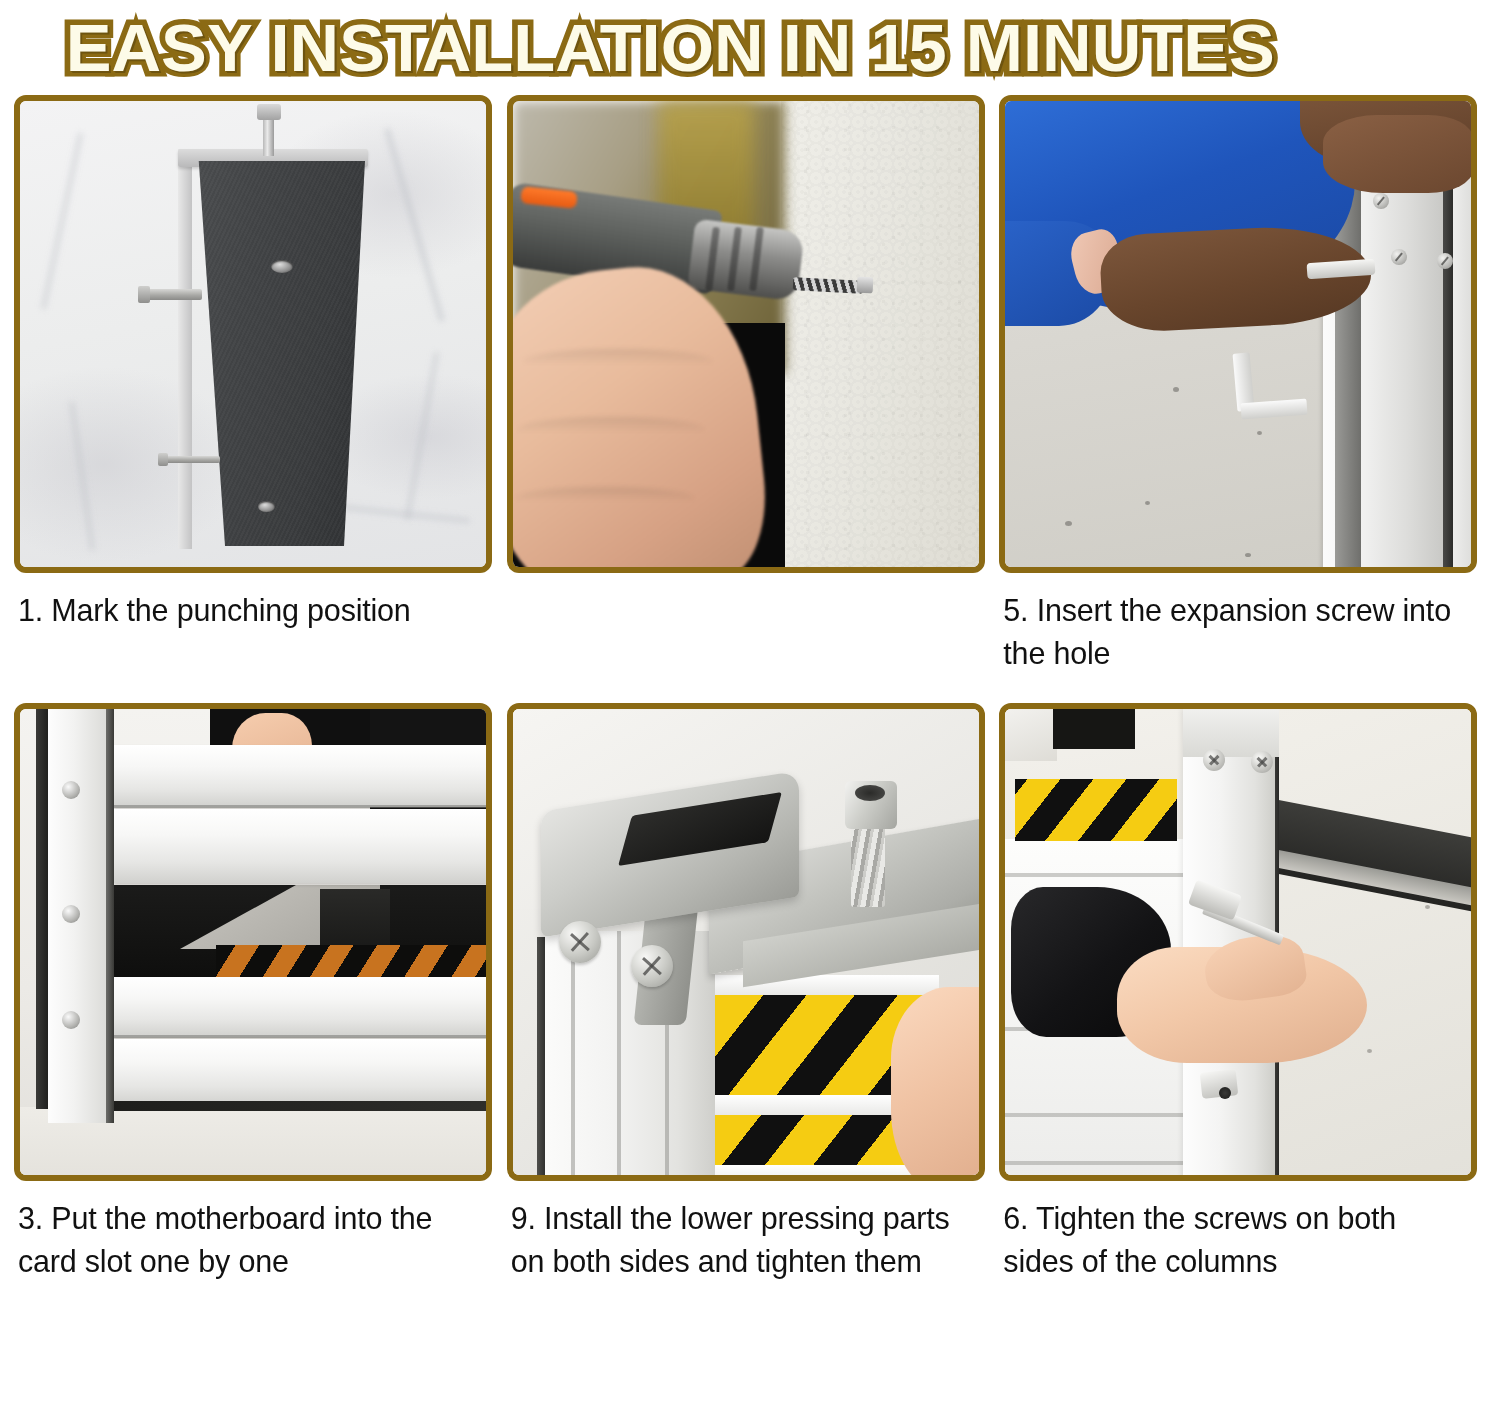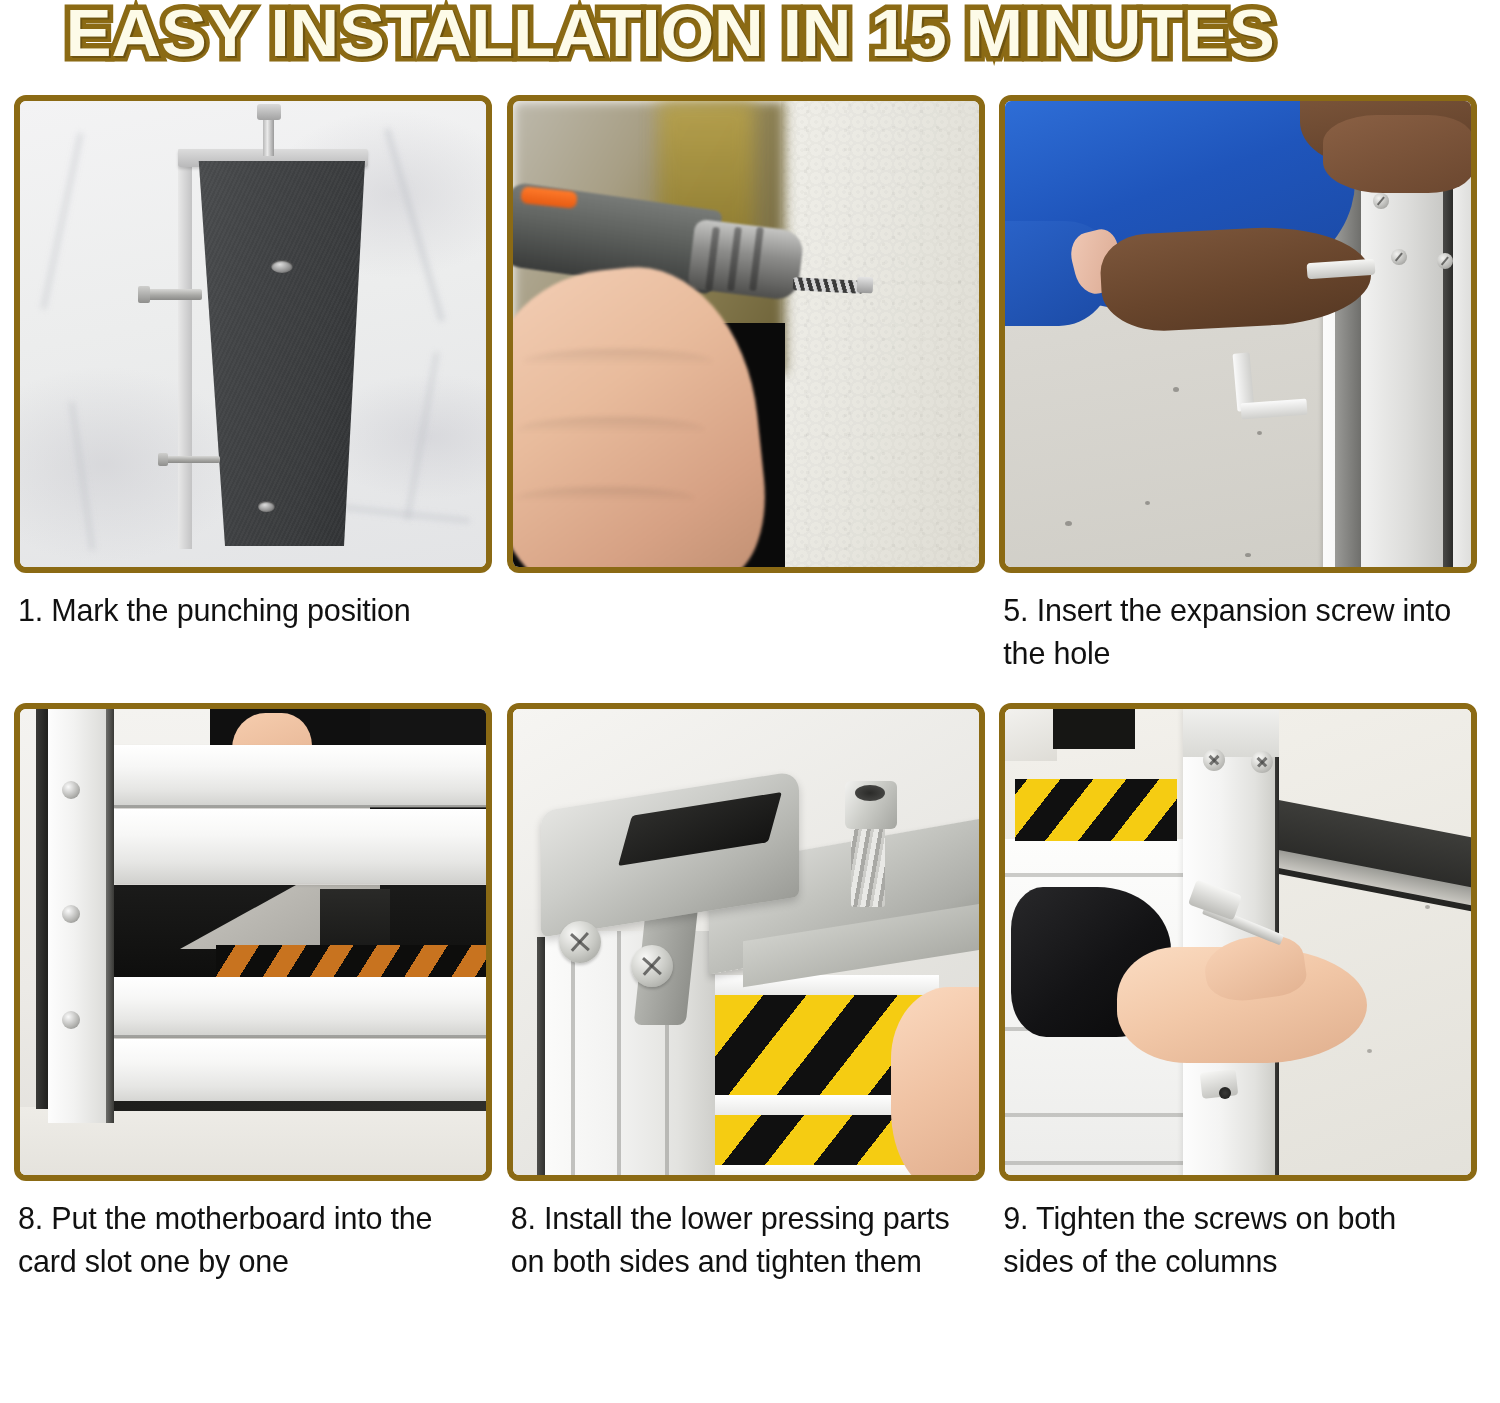--- a/index.html
+++ b/index.html
@@ -13,21 +13,21 @@
     font-family: "Liberation Sans", sans-serif;
     overflow: hidden;
     position: relative;
   }
 
   
   .title-bar {
     width: 1340px;
     height: 95px;
     display: flex;
-    align-items: flex-start;
+    align-items: center;
     justify-content: center;
     background: #ffffff;
   }
   .title-text {
     font-family: "Liberation Sans", sans-serif;
     font-size: 66px;
     font-weight: bold;
     letter-spacing: 0px;
     color: #FDFBE8;
     transform: scaleX(1.04);
@@ -734,21 +734,21 @@
           <div class="p4-floor"></div>
           <div class="p4-floor-line"></div>
           <div class="p4-column-dark"></div>
           <div class="p4-column"></div>
           <div class="p4-column-edge"></div>
           <div class="p4-colscrew" style="top:72px;"></div>
           <div class="p4-colscrew" style="top:196px;"></div>
           <div class="p4-colscrew" style="top:302px;"></div>
         </div>
       </div>
-      <div class="caption">8. Put the motherboard into the card slot one by one</div>
+      <div class="caption">3. Put the motherboard into the card slot one by one</div>
     </div>
 
     <div class="cell">
       <div class="photo-frame">
         <div class="photo">
           <div class="p5-bg"></div>
           <div class="p5-wall"></div>
           <div class="p5-stripe"></div>
           <div class="p5-white-band" style="top:266px;"></div>
           <div class="p5-white-band" style="top:386px;"></div>
@@ -764,21 +764,21 @@
           <div class="p5-bracket-lip"></div>
           <div class="p5-bracket-top"></div>
           <div class="p5-bracket-slot"></div>
           <div class="p5-screw" style="left:46px;top:212px;"></div>
           <div class="p5-screw" style="left:118px;top:236px;"></div>
           <div class="p5-bolt-thread"></div>
           <div class="p5-bolt-head"></div>
           <div class="p5-bolt-hole"></div>
         </div>
       </div>
-      <div class="caption">8. Install the lower pressing parts on both sides and tighten them</div>
+      <div class="caption">9. Install the lower pressing parts on both sides and tighten them</div>
     </div>
 
     <div class="cell">
       <div class="photo-frame">
         <div class="photo">
           <div class="p6-bg"></div>
           <div class="p6-wall-right"></div>
           <div class="p6-baseboard"></div>
           <div class="p6-baseboard2"></div>
           <div class="p6-floorspec" style="left:300px;top:250px;width:6px;height:5px;"></div>
@@ -799,17 +799,17 @@
           <div class="p6-capscrew" style="left:246px;top:42px;"></div>
           <div class="p6-sleeve"></div>
           <div class="p6-hand"></div>
           <div class="p6-thumb"></div>
           <div class="p6-driver-shaft"></div>
           <div class="p6-driver-grip"></div>
           <div class="p6-lowscrew"></div>
           <div class="p6-lowscrew-dot"></div>
         </div>
       </div>
-      <div class="caption">9. Tighten the screws on both sides of the columns</div>
+      <div class="caption">6. Tighten the screws on both sides of the columns</div>
     </div>
 
   </div>
 </div>
 
 </body></html>

